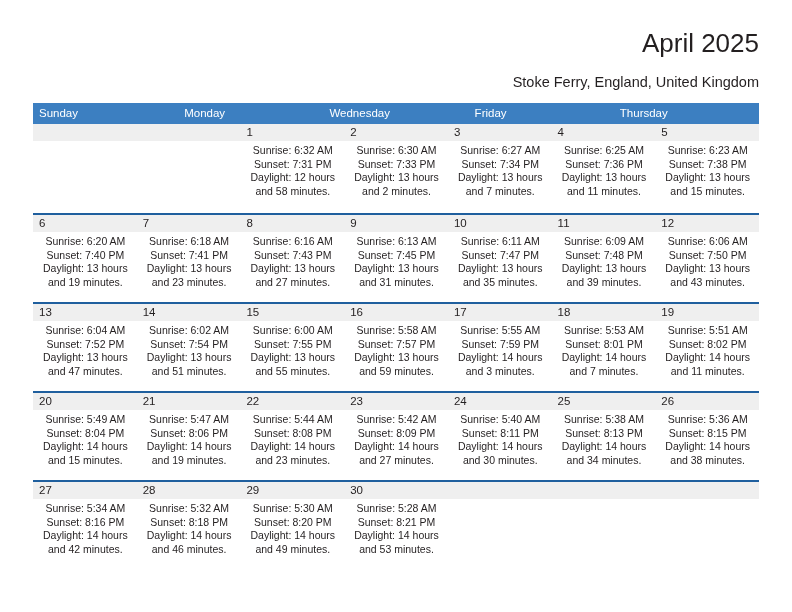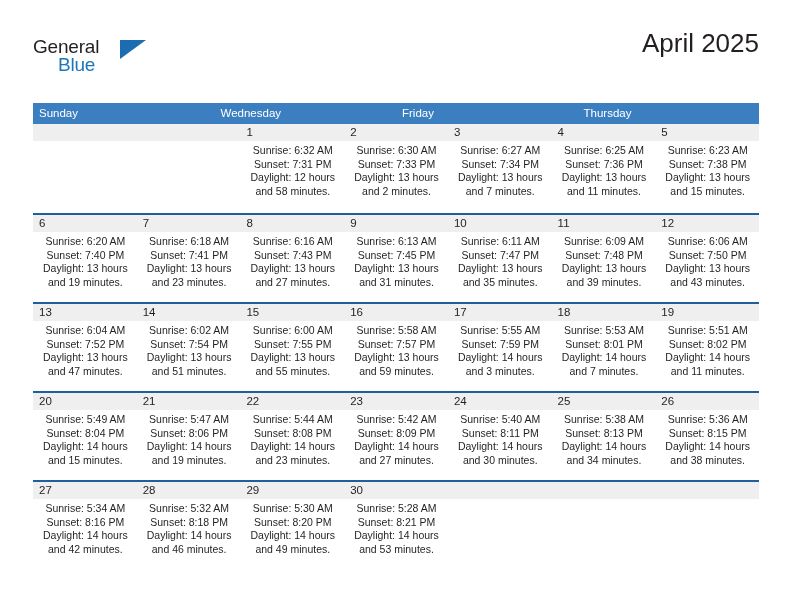--- a/index.html
+++ b/index.html
@@ -148,31 +148,28 @@
     display: block;
     white-space: nowrap;
   }
 </style>
 </head>
 <body>
 
 <div class="page">
 
   <div class="header">
-    <div class="logo">
-      <span class="logo-general">General</span>
-      <span class="logo-triangle"></span>
-      <span class="logo-blue">Blue</span>
-    </div>
     <div class="title">April 2025</div>
+    <div class="subtitle">Stoke Ferry, England, United Kingdom</div>
   </div>
 
   <div class="calendar">
     <div class="weekdays">
         <div class="weekday">Sunday</div>
+        <div class="weekday">Monday</div>
         <div class="weekday">Wednesday</div>
         <div class="weekday">Friday</div>
         <div class="weekday">Thursday</div>
       </div>
     <div id="weeks-container">
         <div class="week">
           <div class="day">
             <div class="day-band">
               <span class="day-num"></span>
             </div>

